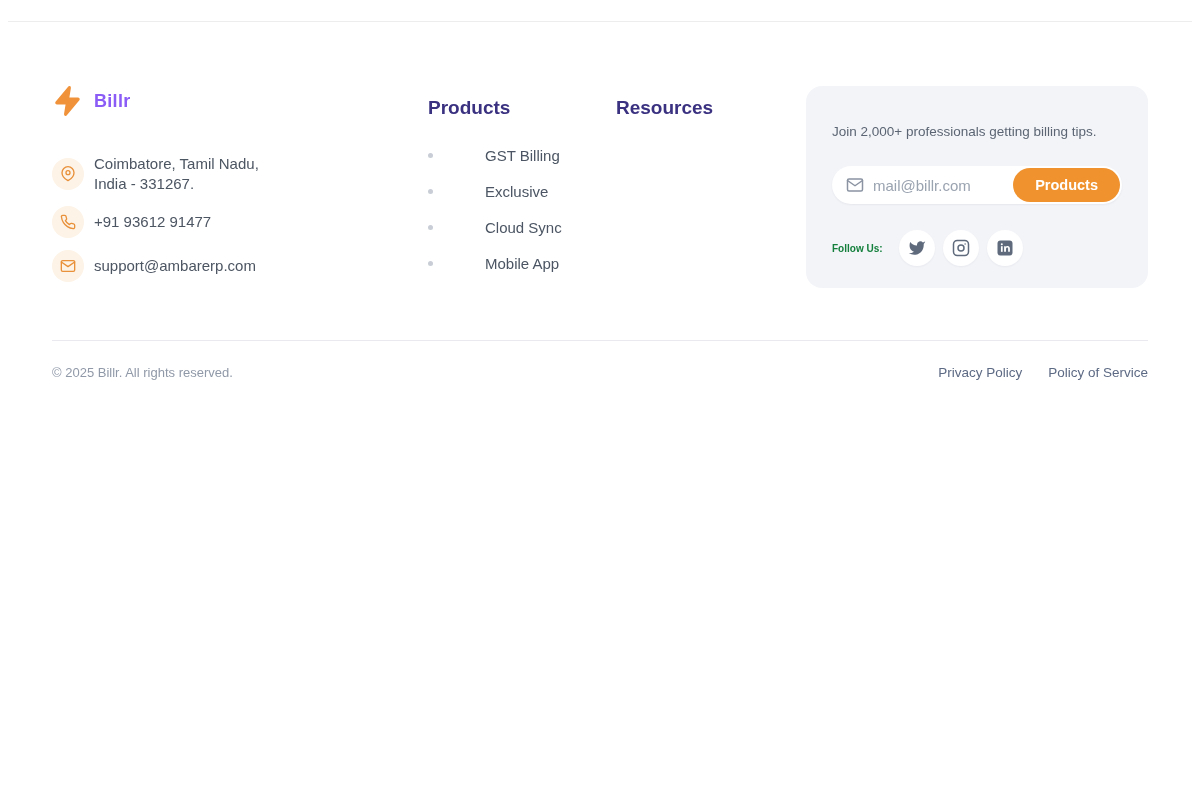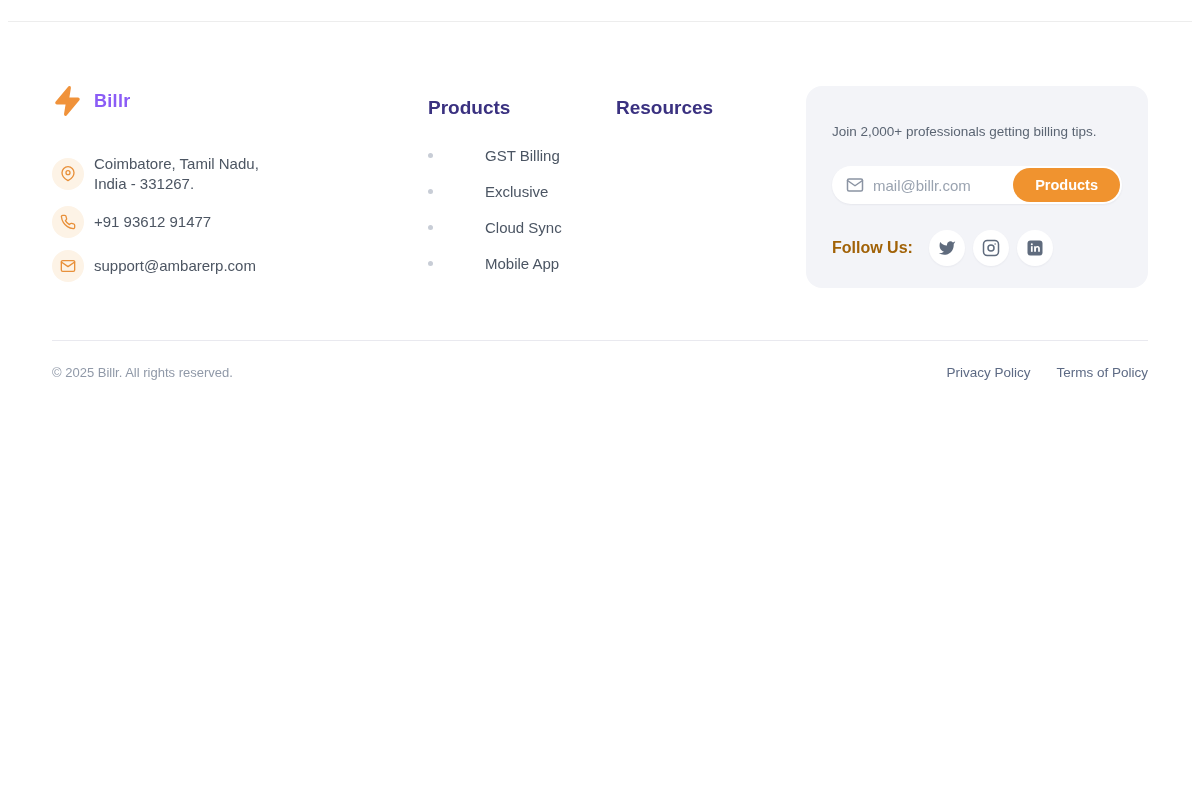--- a/index.html
+++ b/index.html
@@ -41,21 +41,21 @@
     box-shadow: 0 1px 2px rgba(30,40,70,0.06); }
   .subscribe-box svg { flex: 0 0 18px; }
   .email-input { border: none; outline: none; background: transparent; flex: 1; min-width: 0;
     margin-left: 9px; font-size: 15px; color: #4c5562;
     font-family: "Liberation Sans", "DejaVu Sans", sans-serif; }
   .email-input::placeholder { color: #9aa3b0; }
   .subscribe-btn { flex: 0 0 auto; height: 34px; padding: 0 22px; border: none; border-radius: 17px;
     background: #f0932f; color: #ffffff; font-size: 14.5px; font-weight: bold; cursor: pointer;
     font-family: "Liberation Sans", "DejaVu Sans", sans-serif; }
   .follow-row { margin-top: 26px; display: flex; align-items: center; }
-  .follow-label { font-size: 16px; font-weight: bold; color: #a16207; margin-right: 16px; }
+  .follow-label { font-size: 10px; font-weight: bold; color: #15803d; margin-right: 16px; }
   .social-btn { width: 36px; height: 36px; border-radius: 50%; background: #ffffff; border: none;
     display: flex; align-items: center; justify-content: center; margin-right: 8px; cursor: pointer;
     box-shadow: 0 1px 2px rgba(30,40,70,0.05); }
 
   
   .bottom-divider { margin-top: 46px; border-top: 1px solid #e9e9ef; }
   .bottom-row { margin-top: 24px; display: flex; justify-content: space-between; align-items: flex-start; gap: 20px; }
   .copyright { font-size: 13px; color: #9099a8; }
   .bottom-links { display: flex; }
   .bottom-link { font-size: 13.5px; font-weight: normal; color: #5d6a84; text-decoration: none;
@@ -174,16 +174,16 @@
       </div>
     </div>
   </div>
 
   <div class="bottom-divider"></div>
 
   <div class="bottom-row">
     <span class="copyright">© 2025 Billr. All rights reserved.</span>
     <span class="bottom-links">
       <a class="bottom-link">Privacy Policy</a>
-      <a class="bottom-link">Terms of Policy</a>
+      <a class="bottom-link">Policy of Service</a>
     </span>
   </div>
 </div>
 
 </body></html>

